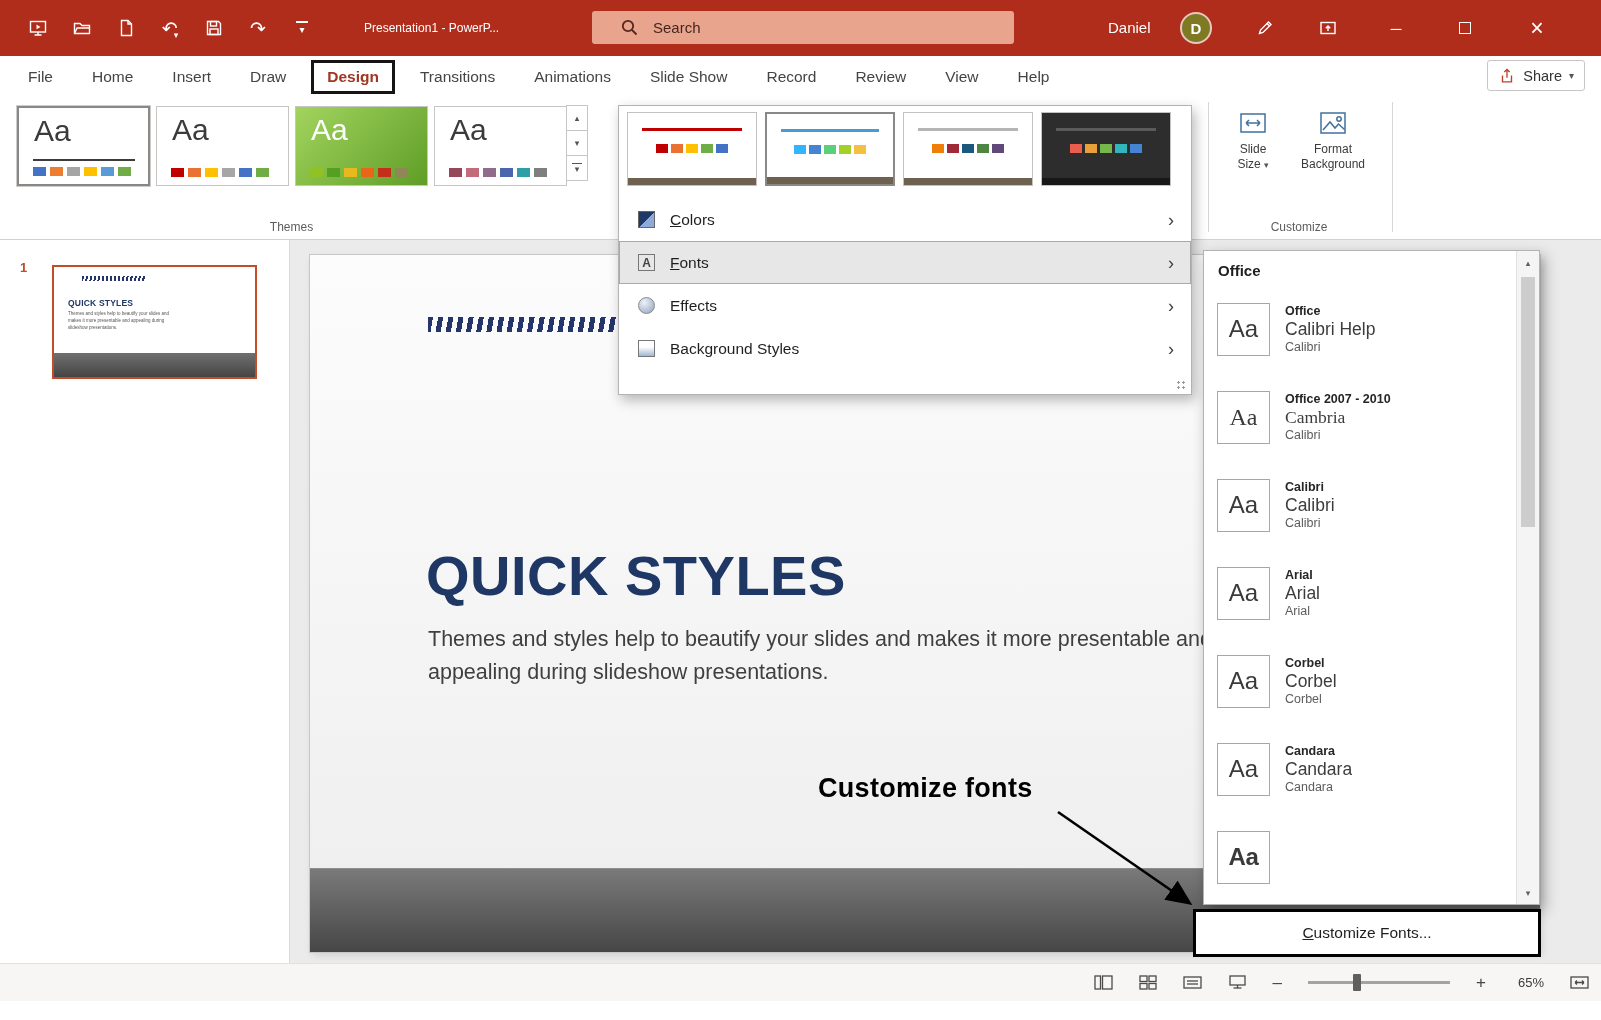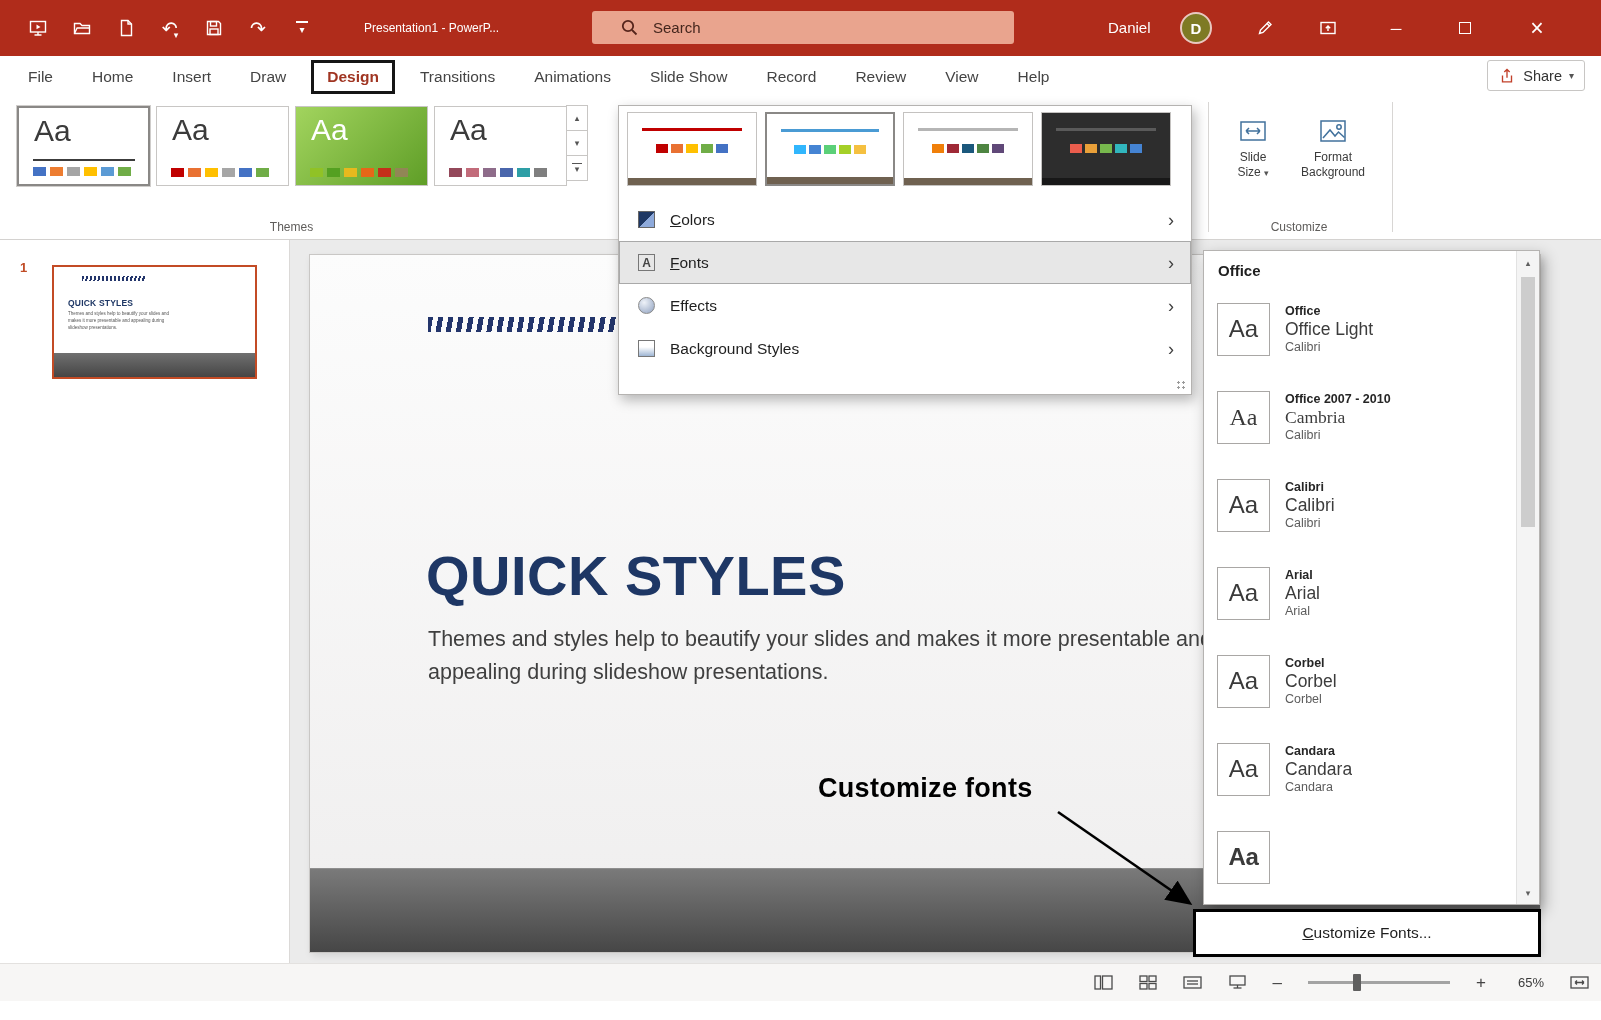--- a/index.html
+++ b/index.html
@@ -47,21 +47,21 @@
 .tcard.hasline .t-line{display:block}
 .t-swatches{position:absolute;left:14px;bottom:8px;display:flex;gap:4px}
 .t-swatches i,.vswatches i{display:inline-block;width:13px;height:9px}
 .theme-scroll{position:absolute;left:566px;top:9px;display:flex;flex-direction:column}
 .ts-btn{width:22px;height:26px;border:1px solid #c8c6c4;background:#fff;display:flex;align-items:center;justify-content:center;font-size:9px;color:#555;margin-top:-1px;flex-direction:column;line-height:1}
 .ts-btn .bar{width:10px;border-top:1px solid #555;margin-bottom:1px}
 .group-label{position:absolute;bottom:5px;font-size:12px;color:#5f5d5b;text-align:center}
 .themes-label{left:17px;width:549px}
 .customize-label{left:1210px;width:178px}
 .rib-divider{position:absolute;top:5px;height:130px;width:1px;background:#d8d6d4}
-.big-btn{position:absolute;top:20px;display:flex;flex-direction:column;align-items:center;gap:4px;font-size:12px;color:#3b3b3b;text-align:center;line-height:1.25}
+.big-btn{position:absolute;top:12px;display:flex;flex-direction:column;align-items:center;gap:4px;font-size:12px;color:#3b3b3b;text-align:center;line-height:1.25}
 .slide-size-btn{left:1222px;width:62px}
 .format-bg-btn{left:1290px;width:86px}
 .big-btn .chev{font-size:9px;color:#555}
 .collapse-btn{position:absolute;left:1534px;top:208px;width:26px;height:22px;display:flex;align-items:center;justify-content:center}
 
 
 .vmenu{position:absolute;left:618px;top:105px;width:574px;height:290px;background:#fff;border:1px solid #b5b3b1;box-shadow:3px 5px 12px rgba(0,0,0,.28);z-index:40}
 .vgallery{display:flex;gap:8px;padding:6px 6px 0 8px}
 .vthumb{width:130px;height:74px;border:1px solid #c4c2c0;background:#fff;position:relative;overflow:hidden}
 .vthumb.sel{border:2px solid #8a8886}
@@ -446,21 +446,21 @@
   </div>
 
   <div class="fpanel" data-name="fonts-flyout-panel">
     <div class="fheader" data-name="fonts-section-header">Office</div>
     <div data-name="font-scheme-list">
 
         <div class="fitem" data-name="font-scheme-item">
           <div class="fbox" data-name="font-sample-box">Aa</div>
           <div class="ftext">
             <div class="fgroup" data-name="font-scheme-name">Office</div>
-            <div class="fhead" data-name="heading-font-name">Office Light</div>
+            <div class="fhead" data-name="heading-font-name">Calibri Help</div>
             <div class="fbody" data-name="body-font-name">Calibri</div>
           </div>
         </div>
 
         <div class="fitem serif" data-name="font-scheme-item">
           <div class="fbox" data-name="font-sample-box">Aa</div>
           <div class="ftext">
             <div class="fgroup" data-name="font-scheme-name">Office 2007 - 2010</div>
             <div class="fhead" data-name="heading-font-name">Cambria</div>
             <div class="fbody" data-name="body-font-name">Calibri</div>

